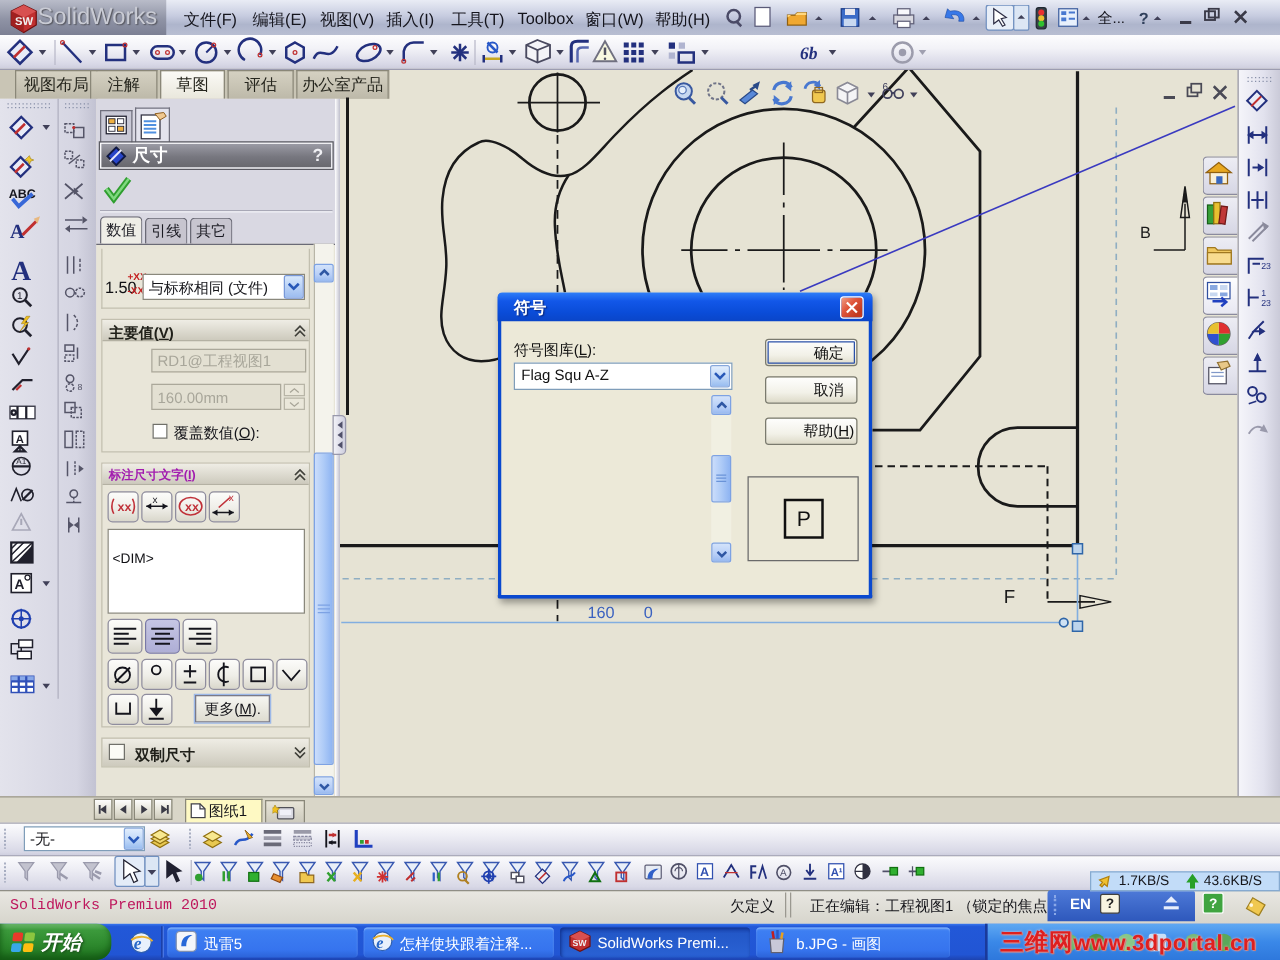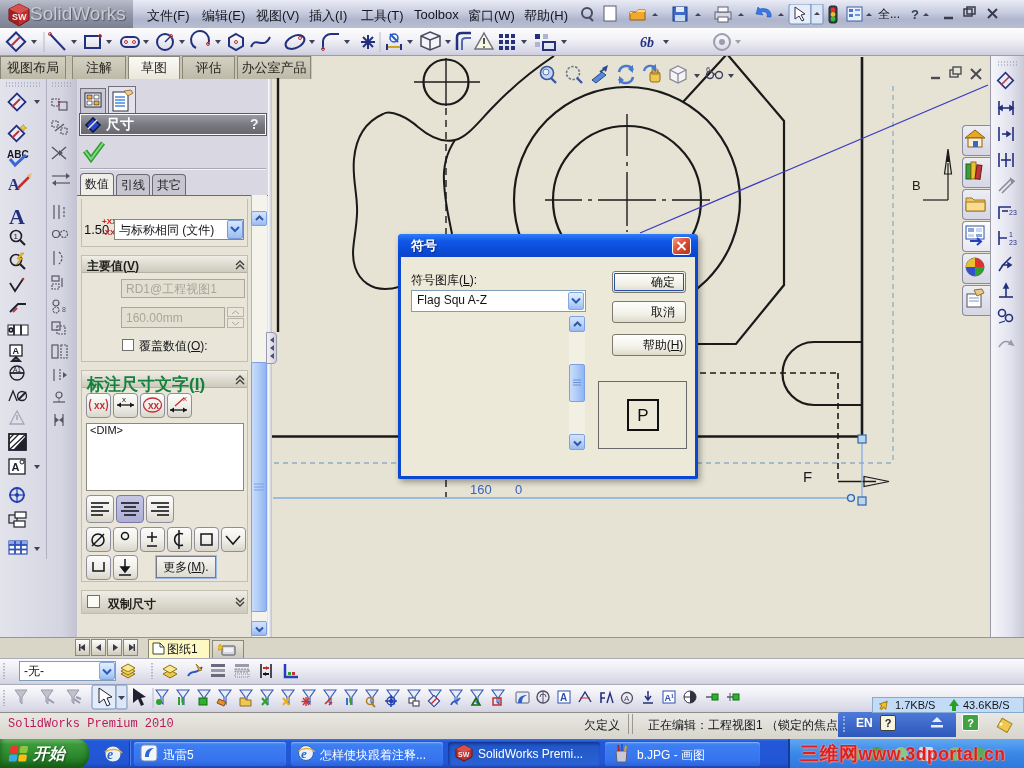--- a/index.html
+++ b/index.html
@@ -251,21 +251,21 @@
 
       <g stroke="#9C9CAC">
           <circle cx="722" cy="13" r="8"></circle>
           <circle cx="722" cy="13" r="2" fill="#9C9CAC"></circle>
         </g>
       <polygon points="735,11 741,11 738,15" fill="#A0A0B0" stroke="none"></polygon>
     </g>
   </svg>
   <div class="abs" id="gfx"></div>
   <div class="abs" id="tabrow">
-    <div class="cmtab" style="left:0;width:66px">视图布局</div>
+    <div class="cmtab" style="left:12px;width:66px">视图布局</div>
     <div class="cmtab" style="left:72px;width:54px">注解</div>
     <div class="cmtab active" style="left:128px;width:52px">草图</div>
     <div class="cmtab" style="left:182px;width:53px">评估</div>
     <div class="cmtab" style="left:237px;width:74px">办公室产品</div>
   </div>
   <div class="abs" id="leftcols"></div>
   <div class="abs" id="lcol1sep"></div>
   
   <svg class="abs" style="left:0;top:79px" width="77" height="558" viewBox="0 0 77 558">
     <g stroke="#8890A8" stroke-width="1" stroke-dasharray="1 2">
@@ -511,21 +511,21 @@
   <div class="abs" style="left:227px;top:318px;width:17px;height:10px;background:#EAE7DA;border:1px solid #B8B5A7"></div>
   <svg class="abs" style="left:231px;top:310px" width="9" height="16" viewBox="0 0 9 16">
       <path d="M1 4 L4.5 1 L8 4" stroke="#A8A598" fill="none"></path>
       <path d="M1 12 L4.5 15 L8 12" stroke="#A8A598" fill="none"></path>
     </svg>
   <div class="abs" style="left:122px;top:339px;width:12px;height:12px;background:#FFFFFF;border:1px solid #707068"></div>
   <div class="abs" style="left:139px;top:338px;font-size:12px;color:#15151A">覆盖数值(<span style="text-decoration:underline">O</span>):</div>
   
   <div class="abs" style="left:81px;top:370px;width:167px;height:212px;background:#E9E6D9;border:1px solid #C2BFAF"></div>
   <div class="abs" style="left:82px;top:371px;width:165px;height:17px;background:linear-gradient(180deg,#EFEDE5 0%,#CDCABD 100%);border-bottom:1px solid #B4B1A3"></div>
-  <div class="abs" style="left:87px;top:373px;font-size:17px;font-weight:bold;color:#15803d">标注尺寸文字(<span style="text-decoration:underline">I</span>)</div>
+  <div class="abs" style="left:87px;top:373px;font-size:10px;font-weight:bold;color:#a21caf">标注尺寸文字(<span style="text-decoration:underline">I</span>)</div>
   <svg class="abs" style="left:234px;top:374px" width="12" height="12" viewBox="0 0 12 12">
       <path d="M2 6 L6 2 L10 6 M2 10 L6 6 L10 10" stroke="#40403A" stroke-width="1.4" fill="none"></path>
     </svg>
   
   <div class="abs pmbtn" style="left:86px;top:393px"></div>
   <div class="abs pmbtn" style="left:113px;top:393px"></div>
   <div class="abs pmbtn" style="left:140px;top:393px"></div>
   <div class="abs pmbtn" style="left:167px;top:393px"></div>
   <svg class="abs" style="left:86px;top:393px" width="108" height="25" viewBox="0 0 108 25">
     <g fill="none" stroke="#C03038" stroke-width="1.3">
@@ -545,21 +545,21 @@
       <g transform="translate(81,0)" stroke="#15151D">
           <line x1="3" y1="17" x2="20" y2="17"></line>
           <polygon points="3,17 7,14.5 7,19.5" fill="#15151D" stroke="none"></polygon>
           <polygon points="20,17 16,14.5 16,19.5" fill="#15151D" stroke="none"></polygon>
           <line x1="8" y1="13" x2="17" y2="5" stroke="#C03038"></line>
           <text x="16" y="8" font-size="8" fill="#C03038" stroke="none" font-family="Liberation Sans">x</text>
         </g>
     </g>
   </svg>
   
-  <div class="abs" style="left:86px;top:423px;width:158px;height:68px;background:#FFFFFF;border:1px solid #8A887C;font-size:11px;color:#101014;padding:0 3px">&lt;DIM&gt;</div>
+  <div class="abs" style="left:86px;top:423px;width:158px;height:68px;background:#FFFFFF;border:1px solid #8A887C;font-size:11px;color:#101014;padding:17px 3px">&lt;DIM&gt;</div>
   
   <div class="abs pmbtn" style="left:86px;top:495px;width:28px;height:28px"></div>
   <div class="abs pmbtn" style="left:116px;top:495px;width:28px;height:28px;background:linear-gradient(180deg,#C6C6E4,#AEAED6);border-color:#7878A8"></div>
   <div class="abs pmbtn" style="left:146px;top:495px;width:28px;height:28px"></div>
   <svg class="abs" style="left:86px;top:495px" width="90" height="28" viewBox="0 0 90 28">
     <g stroke="#15151D" stroke-width="1.6">
       <g>
           <line x1="5" y1="8" x2="23" y2="8"></line>
           <line x1="5" y1="12" x2="17" y2="12"></line>
           <line x1="5" y1="16" x2="23" y2="16"></line>

